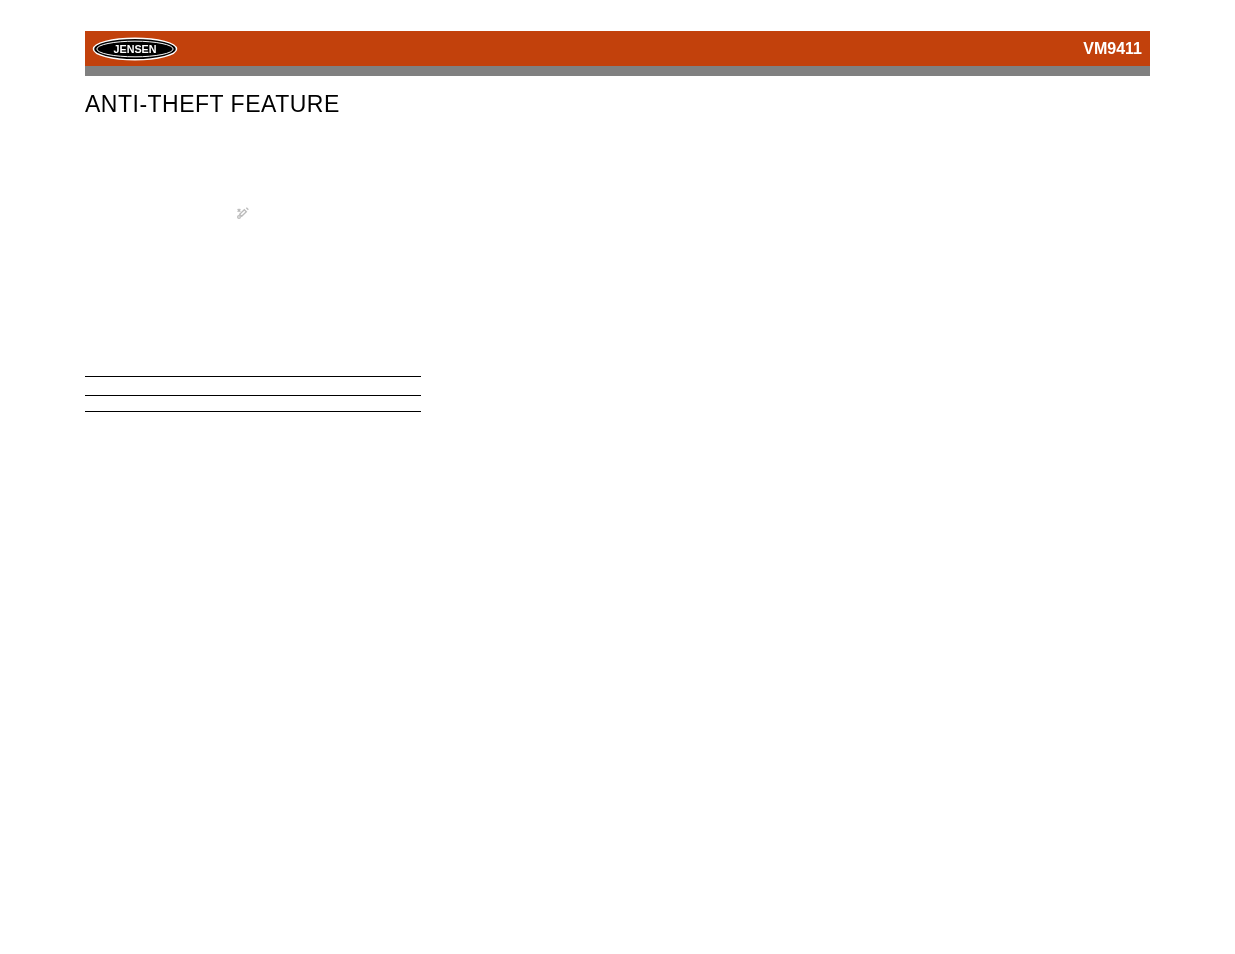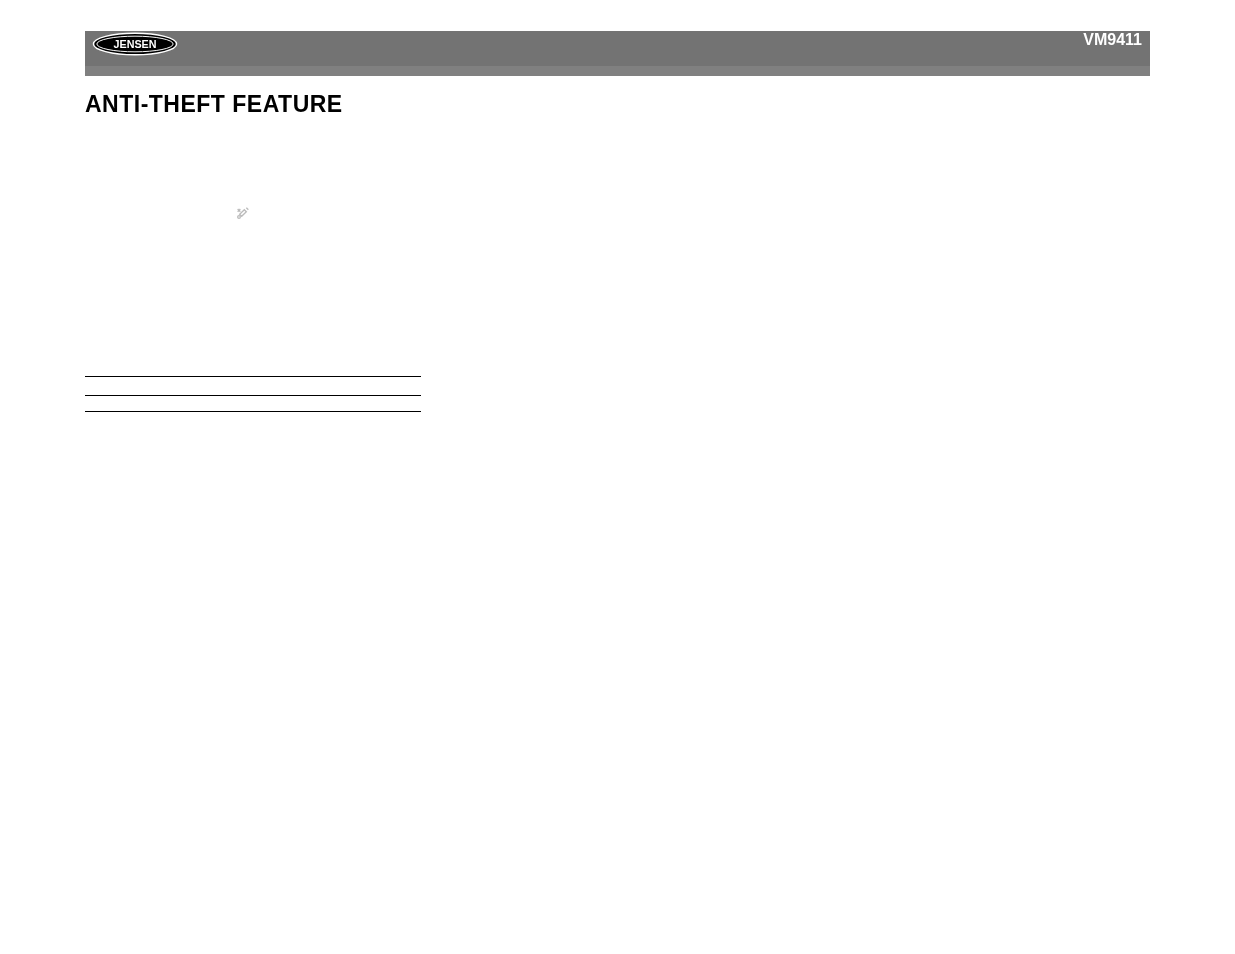--- a/index.html
+++ b/index.html
@@ -11,24 +11,24 @@
       background: #ffffff;
       font-family: Arial, Helvetica, sans-serif;
       width: 1235px;
       height: 954px;
       position: relative;
     }
     .page-container {
       padding: 31px 85px 0 85px;
     }
     .header-bar {
-      background: #737373;
+      background: #c2410c;
       height: 35px;
       display: flex;
-      align-items: flex-start;
+      align-items: center;
       padding-left: 6px;
       position: relative;
     }
     .logo-badge {
       display: inline-flex;
       align-items: center;
       justify-content: center;
     }
     .logo-badge svg {
       height: 26px;
@@ -41,21 +41,21 @@
       position: absolute;
       right: 8px;
     }
     .gray-bar {
       background: #808080;
       height: 10px;
       margin-top: 0px;
     }
     .main-heading {
       font-family: Arial, Helvetica, sans-serif;
-      font-weight: 700;
+      font-weight: 400;
       font-size: 23px;
       letter-spacing: 0.5px;
       margin-top: 15px;
       color: #000000;
       font-stretch: condensed;
     }
     .content-columns {
       display: flex;
       gap: 40px;
       margin-top: 8px;

